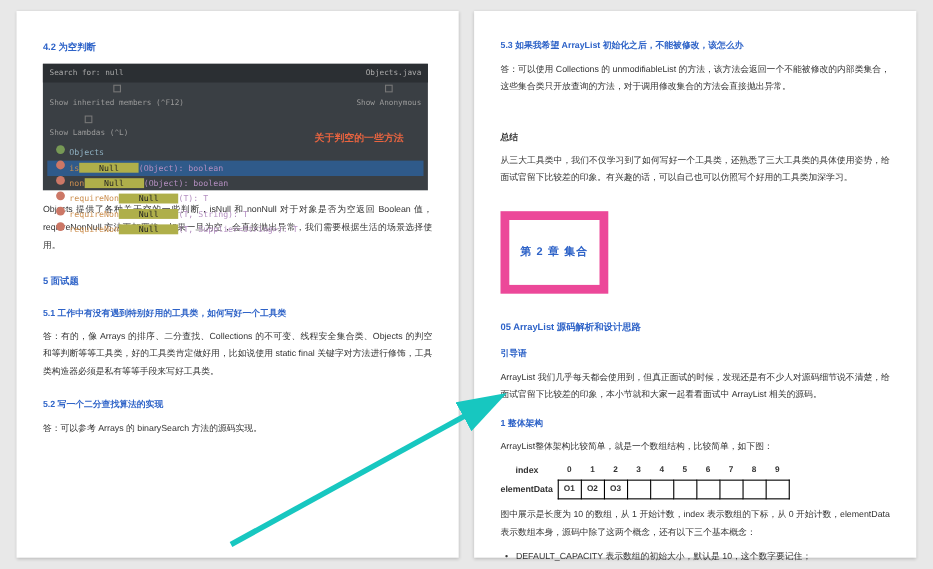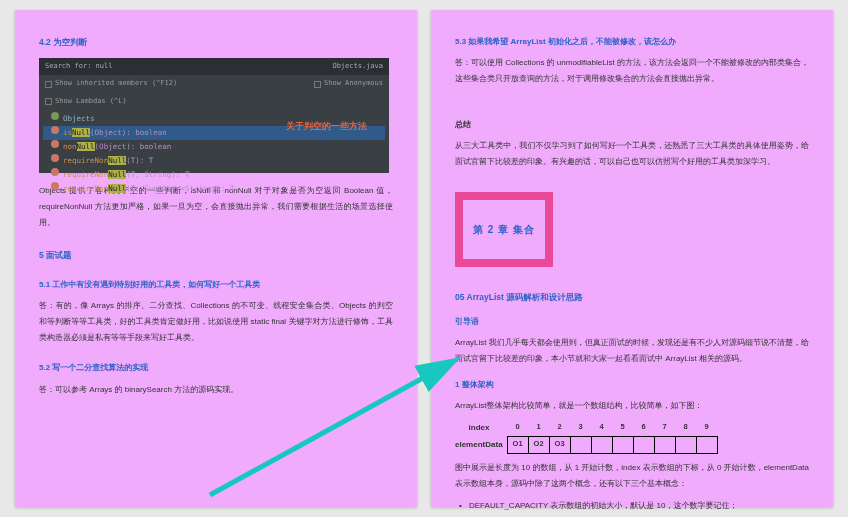--- a/index.html
+++ b/index.html
@@ -10,21 +10,21 @@
     height: 517px;
     overflow: hidden;
     display: flex;
     justify-content: center;
     padding: 10px 14px;
     font-size: 8px;
     color: #333;
     position: relative;
   }
   .page {
-    background: #f0abfc;
+    background: #ffffff;
     width: 402px;
     height: 497px;
     padding: 18px 24px;
     box-shadow: 0 1px 3px rgba(0,0,0,0.2);
     line-height: 1.9;
     position: relative;
   }
   .page-left { margin-right: 14px; }
   .h-blue { color: #2e63c8; font-weight: bold; font-size: 8.5px; margin: 6px 0 8px 0; }
   .h-blue-sub { color: #2e63c8; font-weight: bold; font-size: 8px; margin: 6px 0 6px 0; }
@@ -36,28 +36,28 @@
     width: 350px; height: 115px;
     background: #3a3f44;
     color: #cfcfcf;
     font-size: 7.5px;
     font-family: Consolas, monospace;
     position: relative;
     margin-bottom: 10px;
   }
   .ide-top { background: #2b2f33; padding: 2px 6px; font-size: 7px; color: #aaa; display:flex; justify-content:space-between;}
   .ide-sub { padding: 2px 6px; font-size: 7px; color: #999; display:flex; justify-content:space-between;}
-  .ide-check { display:inline-flex; align-items:center; gap:3px;}
+  .ide-check { display:inline-flex; align-items:center; gap:3px;flex-direction:column;}
   .ide-check .box { width:7px; height:7px; border:1px solid #777; display:inline-block;}
   .ide-tree { padding: 2px 4px; }
   .ide-row { padding: 0 8px; line-height: 14px; display:flex; align-items:flex-start; gap:4px;}
   .ide-row.sel { background: #2f5a8a; }
   .ide-row .ico { width:8px; height:8px; border-radius:50%; background:#c76; display:inline-block;}
   .ide-row .ico.g { background: #779955;}
-  .hl { background:#afaf4a; color:#222; padding:0 0;}
+  .hl { background:#afaf4a; color:#222; padding:0 18px;}
   .kw-or { color:#cc8f4f; }
   .kw-pu { color:#b48fc1; }
   .kw-ty { color:#8fb0c1; }
   .ide-anno { position:absolute; top:60px; right:22px; color:#e86440; font-size:9px; font-weight: 600;}
   
   
   .redbox { border: 8px solid #ec4899; padding: 20px 10px; display: inline-block; margin: 16px 0;}
   .redbox-inner { color: #2e63c8; font-weight: bold; font-size: 10px; letter-spacing: 1px;}
   
   

